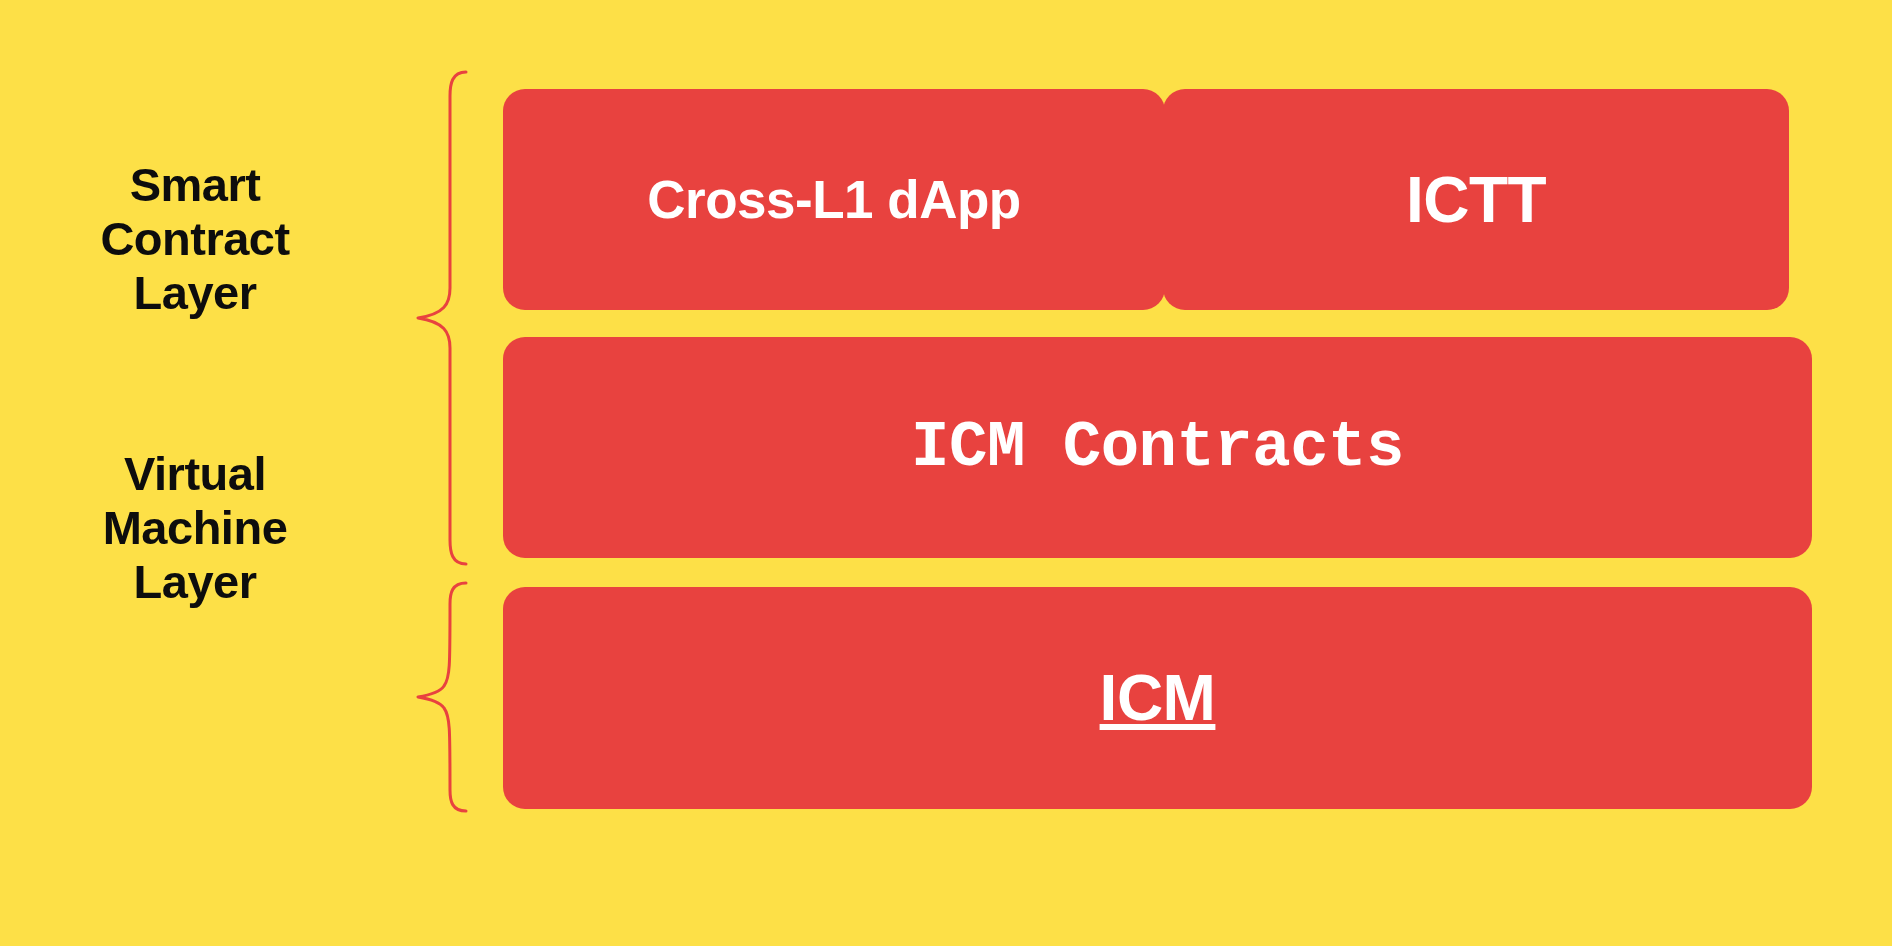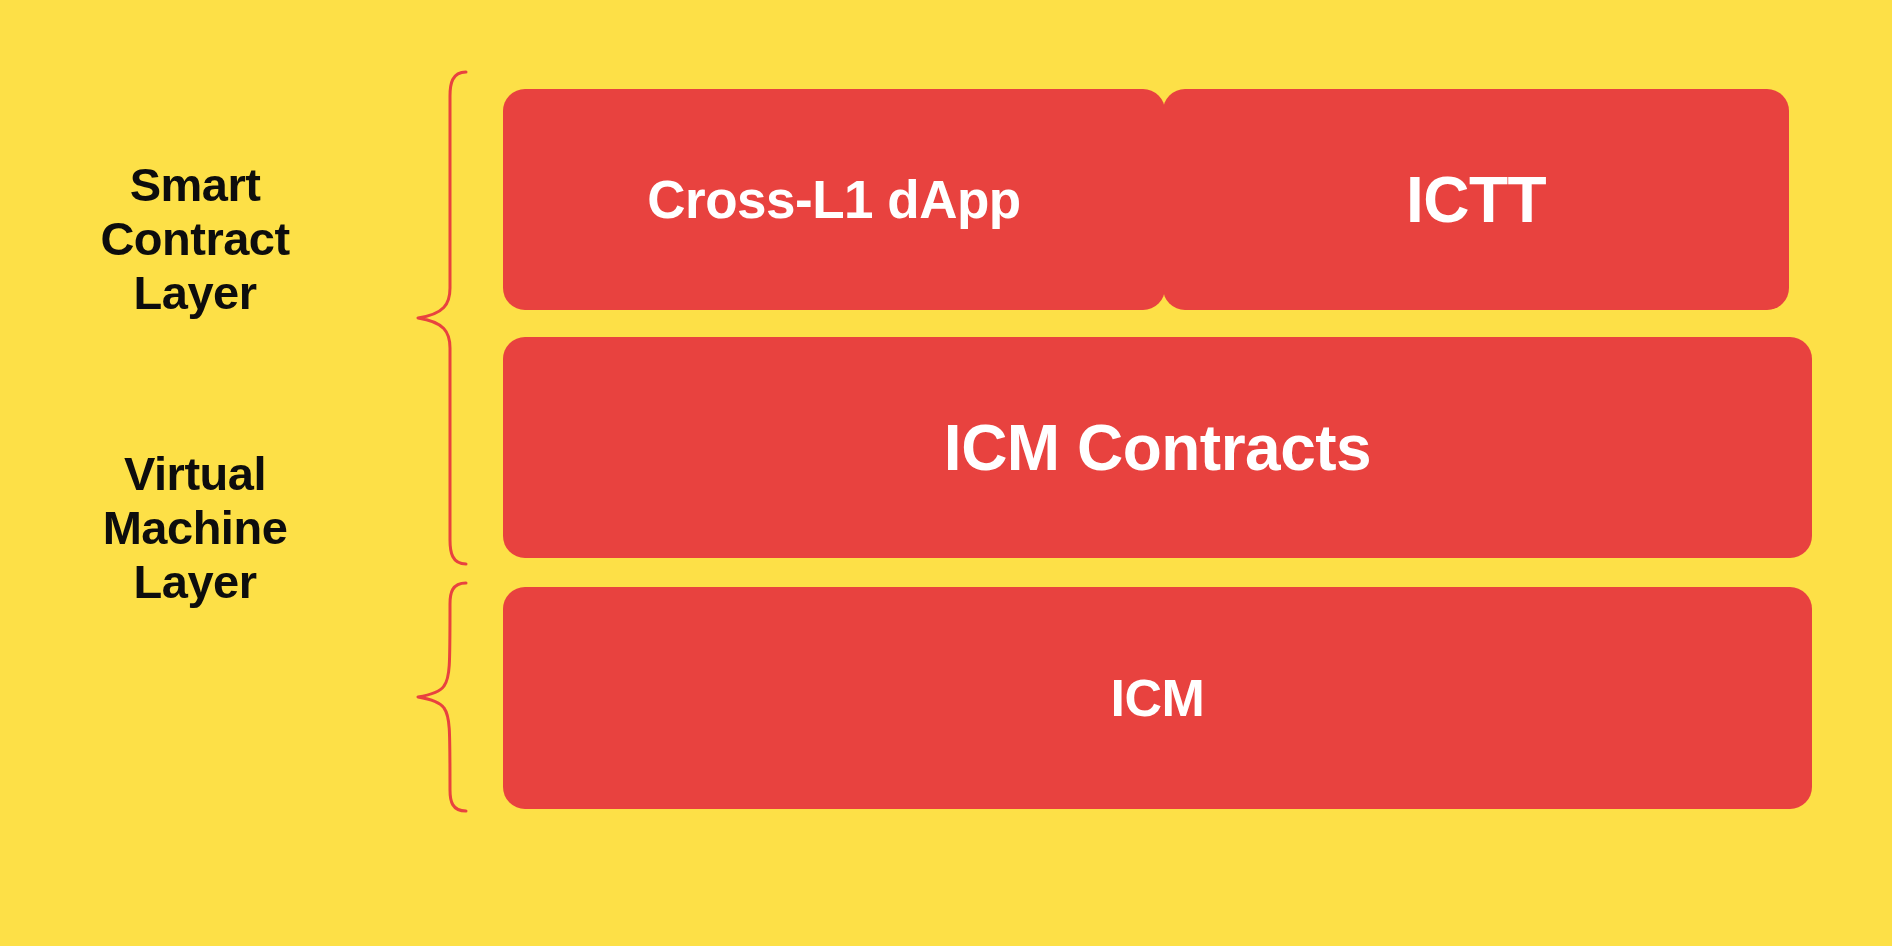--- a/index.html
+++ b/index.html
@@ -72,28 +72,28 @@
     left: 503px;  top: 89px;  width: 662px;  height: 221px;
   }
   #box-cross-l1-dapp .box-label { font-size: 53px; }
 
   #box-ictt {
     left: 1163px; top: 89px;  width: 626px;  height: 221px;
   }
   #box-ictt .box-label { font-size: 64px; }
 
   #box-icm-contracts {
-    left: 503px;  top: 337px; width: 1309px; height: 221px;
+    left: 503px;  top: 337px; width: 1309px; height: 221px; font-family: Liberation Mono, monospace;
   }
   #box-icm-contracts .box-label { font-size: 64px; }
 
   #box-icm {
     left: 503px;  top: 587px; width: 1309px; height: 222px;
   }
-  #box-icm .box-label { font-size: 52px; }
+  #box-icm .box-label { font-size: 64px; text-decoration: underline; }
 </style>
 </head>
 <body>
 
 <div id="diagram">
 
   <div id="label-smart-contract" class="layer-label">Smart
 Contract
 Layer</div>
 

